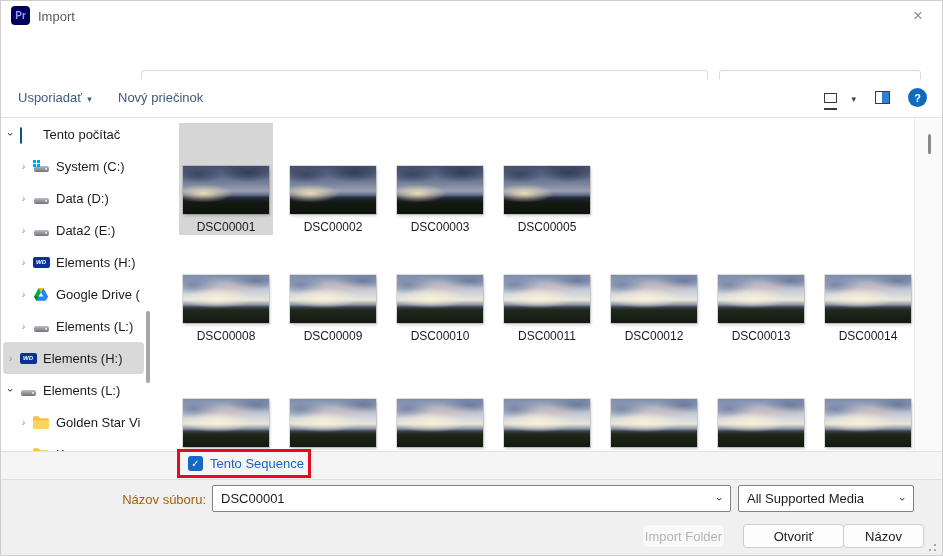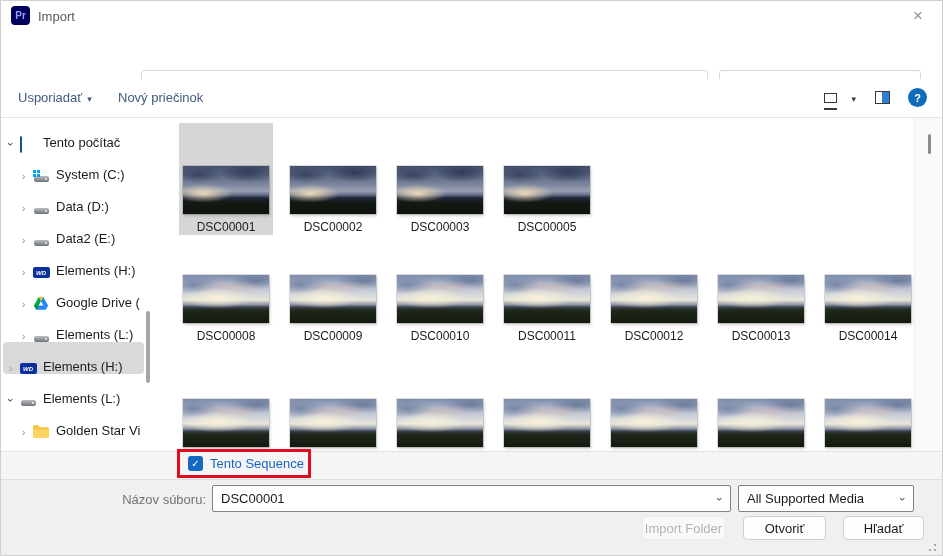--- a/index.html
+++ b/index.html
@@ -50,21 +50,21 @@
   .icon-sq { display:inline-block; width:13px; height:10px; border:1.5px solid #3a3a3a; }
   .icon-underline { display:block; width:13px; height:2px; background:#3a3a3a; margin-top:2px; }
   .icon-pane { display:inline-block; width:15px; height:13px; border:1.5px solid #3a3a3a;
     background:linear-gradient(90deg,#fff 0 50%,#2f80d4 50% 100%); }
   .help-circle { position:absolute; top:9px; width:19px; height:19px; border-radius:50%;
     background:#0f6cbd; color:#fff; font-size:11px; font-weight:bold;
     display:flex; align-items:center; justify-content:center; }
   
   .content { position:absolute; left:0; top:117px; width:100%; height:333px; background:#fff; overflow:hidden; }
   .sidebar { position:absolute; left:0; top:0; width:160px; height:100%; overflow:hidden; }
-  .tree-item { position:relative; display:flex; align-items:flex-end; height:32px; font-size:13px; color:#1b1b1b;
+  .tree-item { position:relative; display:flex; align-items:center; height:32px; font-size:13px; color:#1b1b1b;
     width:141px; border-radius:4px; }
   .tree-item.selected { background:#d9d9d9; }
   .tree-chevron { width:15px; text-align:center; font-size:11px; color:#9a9a9a; flex:0 0 15px; }
   .tree-chevron.open { transform:rotate(90deg); color:#3a3a3a; }
   .tree-icon { width:20px; margin-right:5px; display:flex; justify-content:center; flex:0 0 20px; }
   .tree-label { white-space:nowrap; overflow:hidden; }
   .side-scroll { position:absolute; left:145px; top:193px; width:4px; height:72px; background:#a6a6a6; border-radius:2px; }
   
   .ic-monitor { width:16px; height:13px; position:relative; }
   .ic-monitor .scr { width:16px; height:10px; border-radius:1px;
@@ -106,26 +106,26 @@
   
   .footer-check { position:absolute; left:0; top:450px; width:100%; height:28px;
     background:#f5f5f5; border-top:1px solid #e2e2e2; }
   .annotation-box { position:absolute; left:176px; top:448px; width:134px; height:29px;
     border:3px solid #e30b1e; display:flex; align-items:center; padding-left:8px; background:transparent; z-index:5; }
   .seq-checkbox { width:15px; height:15px; border-radius:3px; background:#1568c4; color:#fff;
     font-size:10px; display:flex; align-items:center; justify-content:center; flex:0 0 15px; }
   .seq-label { margin-left:7px; font-size:13px; color:#1b63c5; white-space:nowrap; }
   .footer-main { position:absolute; left:0; top:478px; width:100%; height:78px;
     background:#f0f0f0; border-top:1px solid #dedede; }
-  .fn-label { position:absolute; left:0; top:12px; width:205px; text-align:right; font-size:13px; color:#737373; }
+  .fn-label { position:absolute; left:0; top:12px; width:205px; text-align:right; font-size:13px; color:#a16207; }
   .combo { position:absolute; top:5px; height:27px; background:#fff; border:1px solid #818181;
     border-radius:2px; display:flex; align-items:center; padding:0 8px; font-size:13px; color:#1b1b1b; }
   .combo .chev { margin-left:auto; font-size:11px; color:#444; }
   .combo input { border:0; outline:0; flex:1; font-size:13px; color:#1b1b1b; font-family:inherit; background:transparent; }
-  .btn { position:absolute; top:36px; height:24px; border-radius:4px; font-size:13px;
+  .btn { position:absolute; top:44px; height:24px; border-radius:4px; font-size:13px;
     display:flex; align-items:center; justify-content:center; }
   .btn.normal { background:#fdfdfd; border:1px solid #cfcfcf; color:#1b1b1b; }
   .btn.disabled { background:#f9f9f9; border:1px solid #ececec; color:#b3b3b3; }
   .grip { position:absolute; right:5px; bottom:5px; width:9px; height:9px;
     background:
       radial-gradient(circle 1px at 7px 2px,#aaa 1px,transparent 1.5px),
       radial-gradient(circle 1px at 7px 7px,#aaa 1px,transparent 1.5px),
       radial-gradient(circle 1px at 2px 7px,#aaa 1px,transparent 1.5px); }
 </style>
 </head>
@@ -371,18 +371,18 @@
     <div class="fn-label">Názov súboru:</div>
     <div class="combo" style="left:211px;width:519px">
       <input value="DSC00001" style="">
       <span class="chev">›</span>
     </div>
     <div class="combo" style="left:737px;width:176px">
       <span>All Supported Media</span>
       <span class="chev">›</span>
     </div>
     <div class="btn disabled" style="left:641px;width:83px">Import Folder</div>
-    <div class="btn normal" style="left:742px;width:83px">Otvoriť</div>
-    <div class="btn normal" style="left:842px;width:81px">Hľadať</div>
+    <div class="btn normal" style="left:742px;width:101px">Otvoriť</div>
+    <div class="btn normal" style="left:842px;width:81px">Názov</div>
     <div class="grip"></div>
   </div>
 
 </div>
 
 </body></html>

